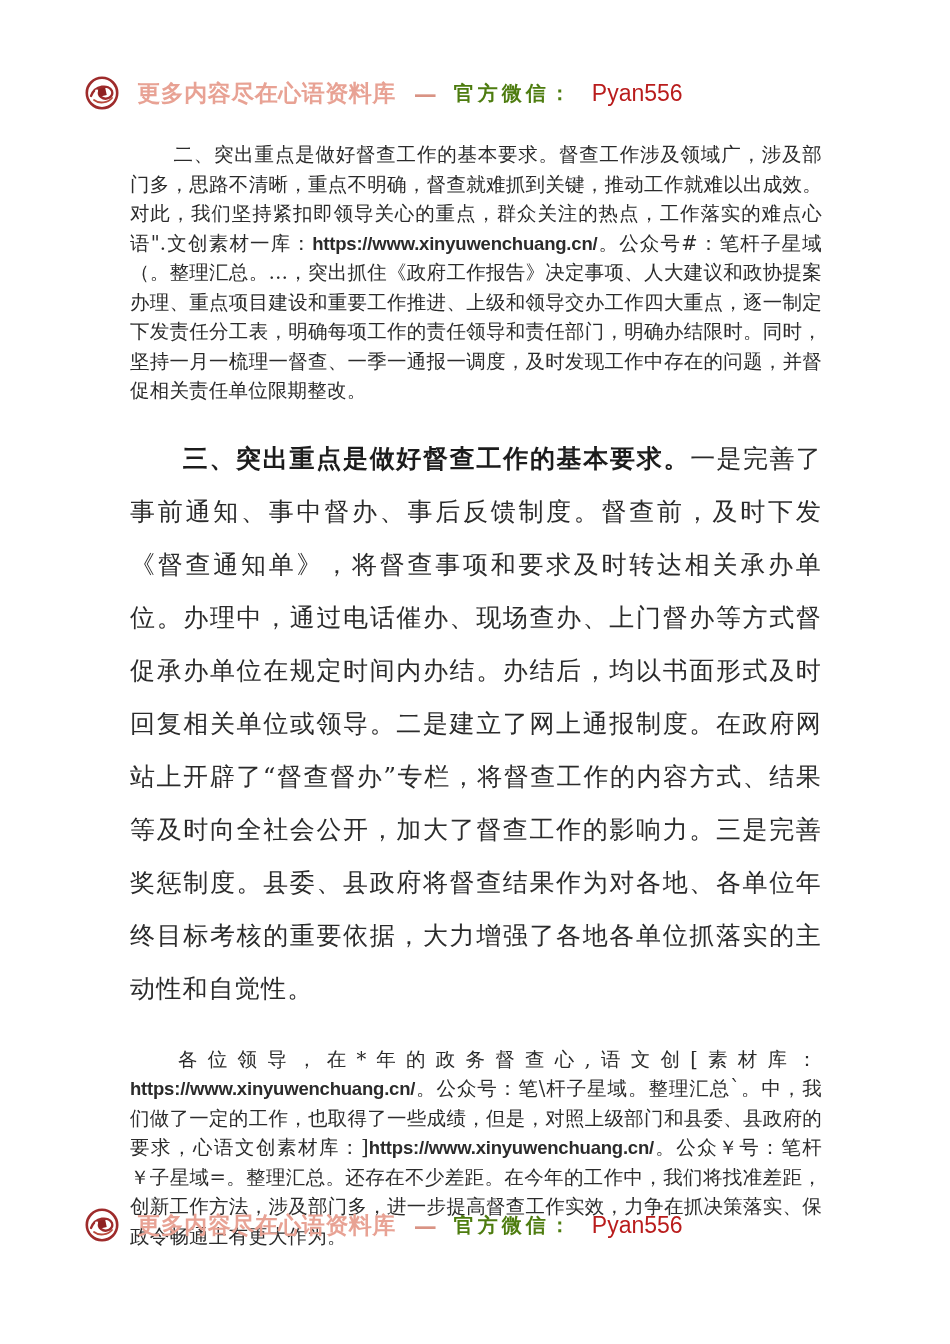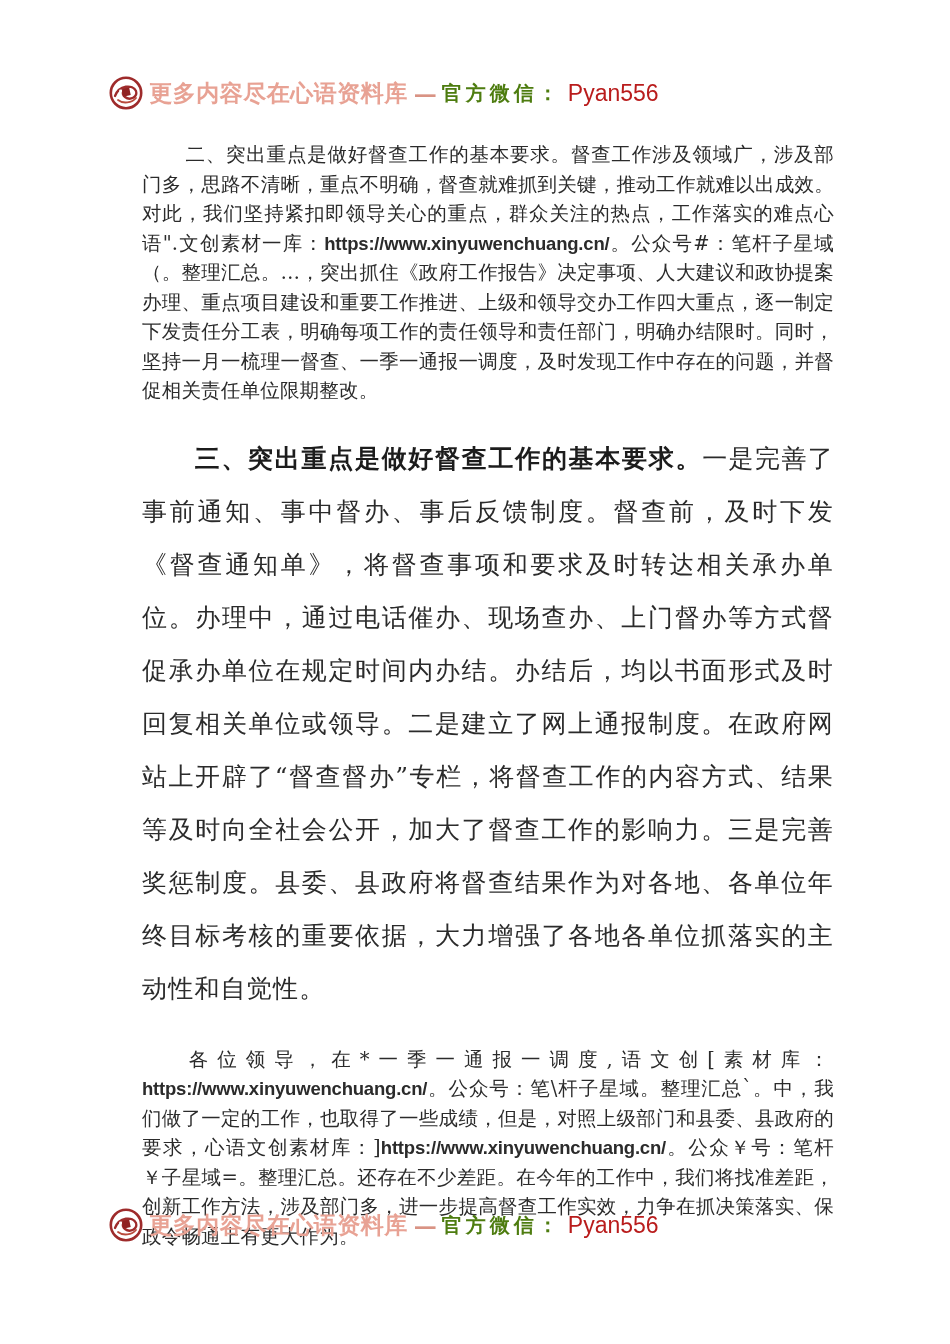--- a/index.html
+++ b/index.html
@@ -22,21 +22,21 @@
   }
 
   
   .watermark {
     position: absolute;
     left: 0;
     width: 768px;
     display: flex;
     align-items: center;
     justify-content: center;
-    gap: 6px;
+    gap: 18px;
     white-space: nowrap;
   }
   .watermark-top { top: 76px; }
   .watermark-bottom { top: 1208px; }
 
   .wm-logo {
     width: 34px;
     height: 34px;
     flex: 0 0 34px;
     position: relative;
@@ -68,21 +68,21 @@
     font-family: "Liberation Sans", sans-serif;
     font-size: 23px;
     font-weight: 400;
     color: #b91c1c;
     letter-spacing: 0px;
   }
 
   
   .content {
     position: absolute;
-    left: 142px;
+    left: 130px;
     top: 140px;
     width: 692px;
   }
 
   p {
     margin: 0;
     color: #2b2b2b;
     text-align: justify;
     text-justify: inter-ideograph;
   }
@@ -150,21 +150,21 @@
 
     <p class="para-dense">
       <span class="indent"></span><span>二、突出重点是做好督查工作的基本要求。督查工作涉及领域广，涉及部门多，思路不清晰，重点不明确，督查就难抓到关键，推动工作就难以出成效。对此，我们坚持紧扣即领导关心的重点，群众关注的热点，工作落实的难点心语".文创素材一库：</span><span class="url">https://www.xinyuwenchuang.cn/</span><span>。公众号#：笔杆子星域（。整理汇总。…，突出抓住《政府工作报告》决定事项、人大建议和政协提案办理、重点项目建设和重要工作推进、上级和领导交办工作四大重点，逐一制定下发责任分工表，明确每项工作的责任领导和责任部门，明确办结限时。同时，坚持一月一梳理一督查、一季一通报一调度，及时发现工作中存在的问题，并督促相关责任单位限期整改。</span>
     </p>
 
     <p class="para-large">
       <span class="indent"></span><span class="heading-bold">三、突出重点是做好督查工作的基本要求。</span><span>一是完善了事前通知、事中督办、事后反馈制度。督查前，及时下发《督查通知单》，将督查事项和要求及时转达相关承办单位。办理中，通过电话催办、现场查办、上门督办等方式督促承办单位在规定时间内办结。办结后，均以书面形式及时回复相关单位或领导。二是建立了网上通报制度。在政府网站上开辟了“督查督办”专栏，将督查工作的内容方式、结果等及时向全社会公开，加大了督查工作的影响力。三是完善奖惩制度。县委、县政府将督查结果作为对各地、各单位年终目标考核的重要依据，大力增强了各地各单位抓落实的主动性和自觉性。</span>
     </p>
 
     <p class="para-dense closing">
-      <span class="indent"></span><span class="spaced-line">各位领导，在*一季一通报一调度,语文创[素材库：</span><span class="url">https://www.xinyuwenchuang.cn/</span><span>。公众号：笔\杆子星域。整理汇总`。中，我们做了一定的工作，也取得了一些成绩，但是，对照上级部门和县委、县政府的要求，心语文创素材库：]</span><span class="url">https://www.xinyuwenchuang.cn/</span><span>。公众￥号：笔杆￥子星域=。整理汇总。还存在不少差距。在今年的工作中，我们将找准差距，创新工作方法，涉及部门多，进一步提高督查工作实效，力争在抓决策落实、保政令畅通上有更大作为。</span>
+      <span class="indent"></span><span class="spaced-line">各位领导，在*年的政务督查心,语文创[素材库：</span><span class="url">https://www.xinyuwenchuang.cn/</span><span>。公众号：笔\杆子星域。整理汇总`。中，我们做了一定的工作，也取得了一些成绩，但是，对照上级部门和县委、县政府的要求，心语文创素材库：]</span><span class="url">https://www.xinyuwenchuang.cn/</span><span>。公众￥号：笔杆￥子星域=。整理汇总。还存在不少差距。在今年的工作中，我们将找准差距，创新工作方法，涉及部门多，进一步提高督查工作实效，力争在抓决策落实、保政令畅通上有更大作为。</span>
     </p>
 
   </div>
 
   <div class="watermark watermark-bottom">
     <span class="wm-logo">
       <svg viewBox="0 0 34 34" xmlns="http://www.w3.org/2000/svg">
         <circle cx="17" cy="17" r="15.2" fill="none" stroke="#9e2b2b" stroke-width="2.6"></circle>
         <path d="M6 20 C10 9, 24 8, 27 15 C29 21, 21 25, 16 21 C12 18, 14 12, 19 12" fill="none" stroke="#9e2b2b" stroke-width="2.3" stroke-linecap="round"></path>
         <path d="M9 24 C14 28, 23 27, 27 22" fill="none" stroke="#b94a3c" stroke-width="1.8" stroke-linecap="round"></path>

